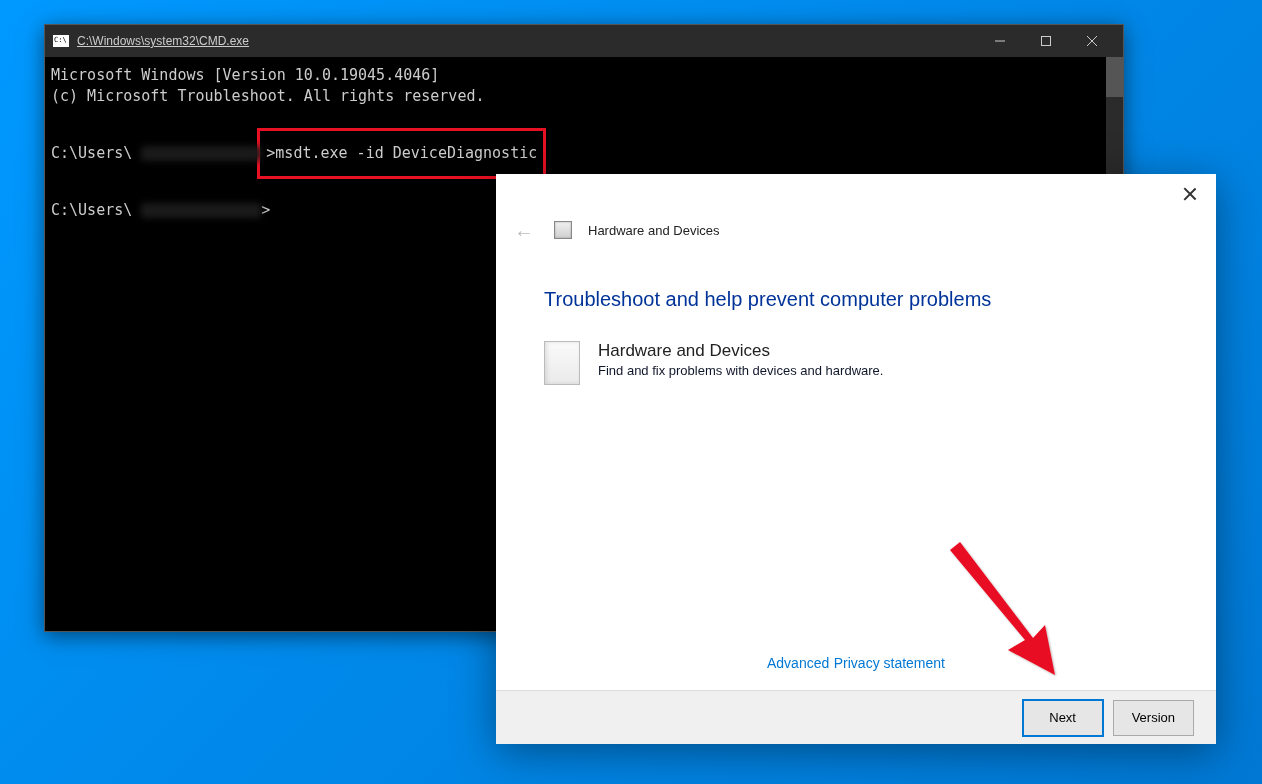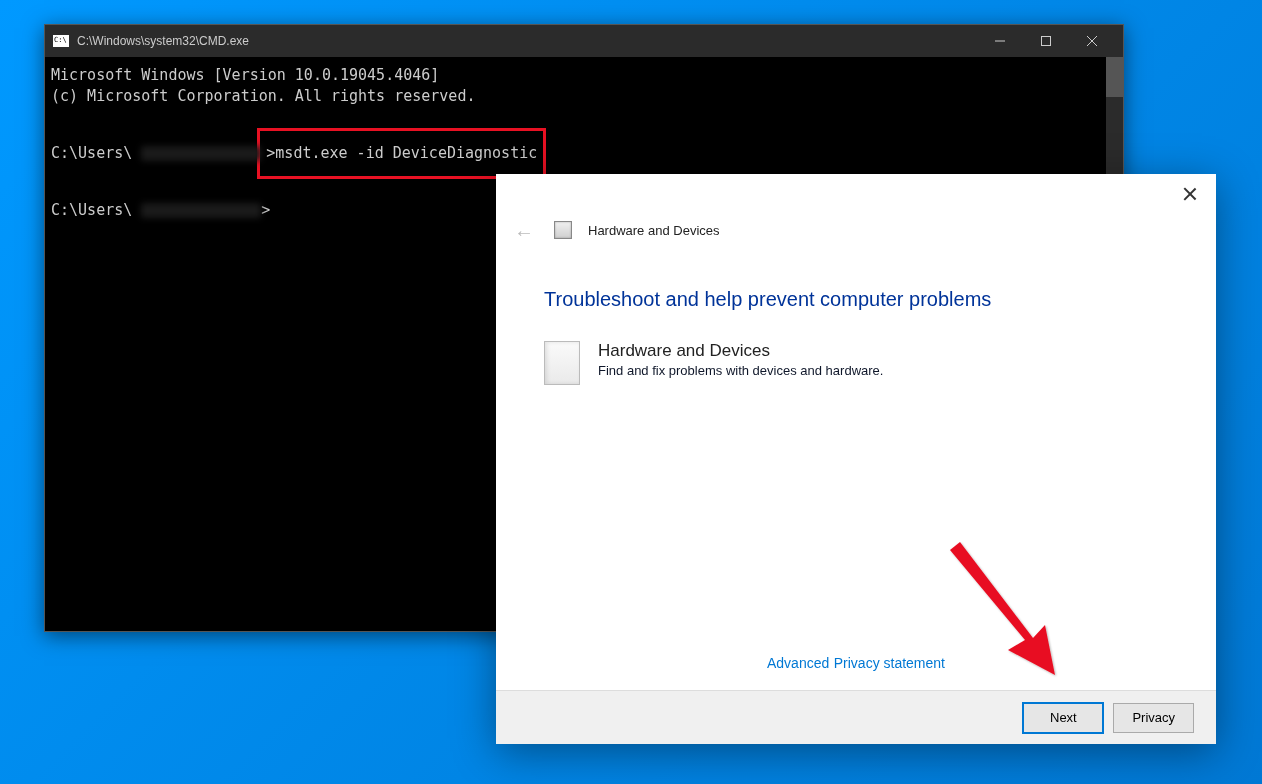--- a/index.html
+++ b/index.html
@@ -41,21 +41,21 @@
 }
 .cmd-icon::before {
   content: "C:\\";
   color: #000;
   font-size: 7px;
   position: absolute;
   top: 1px;
   left: 1px;
   font-family: monospace;
 }
-.cmd-title { flex: 1; }
+.cmd-title { flex: 1; text-decoration: underline; }
 .cmd-controls { display: flex; gap: 0; }
 .cmd-btn {
   width: 46px;
   height: 32px;
   display: flex;
   align-items: center;
   justify-content: center;
   color: #ccc;
   font-size: 11px;
   cursor: pointer;
@@ -207,21 +207,21 @@
   border-top: 1px solid #ddd;
   height: 54px;
   display: flex;
   justify-content: flex-end;
   align-items: center;
   padding: 0 22px;
   gap: 10px;
 }
 .footer-btn {
   min-width: 80px;
-  height: 30px;
+  height: 36px;
   border: 1px solid #aaa;
   background: #e6e6e6;
   font-size: 13px;
   cursor: pointer;
   padding: 0 18px;
 }
 .footer-btn.default { border: 1px solid #0078d4; box-shadow: 0 0 0 1px #0078d4; }
 
 
 .arrow-annotation {
@@ -253,21 +253,21 @@
       <div class="cmd-btn close">
         <svg width="10" height="10" viewBox="0 0 10 10">
             <line x1="0" y1="0" x2="10" y2="10" stroke="#ccc" stroke-width="1"></line>
             <line x1="10" y1="0" x2="0" y2="10" stroke="#ccc" stroke-width="1"></line>
           </svg>
       </div>
     </div>
   </div>
   <div class="cmd-body">
     <div class="cmd-line">Microsoft Windows [Version 10.0.19045.4046]</div>
-    <div class="cmd-line">(c) Microsoft Corporation. All rights reserved.</div>
+    <div class="cmd-line">(c) Microsoft Troubleshoot. All rights reserved.</div>
     <div class="cmd-line">&nbsp;</div>
     <div class="cmd-line"><span>C:\Users\</span> <span class="blur-span"></span><span class="highlight-box"><span>&gt;</span><span>msdt.exe -id DeviceDiagnostic</span></span></div>
     <div class="cmd-line">&nbsp;</div>
     <div class="cmd-line"><span>C:\Users\</span> <span class="blur-span"></span><span>&gt;</span></div>
   </div>
   <div class="cmd-scrollbar">
     <div class="cmd-scrollbar-thumb"></div>
   </div>
 </div>
 
@@ -289,21 +289,21 @@
         <div class="item-desc">Find and fix problems with devices and hardware.</div>
       </div>
     </div>
   </div>
   <div class="dialog-bottom">
     <span class="link">Advanced</span>
     <span class="link">Privacy statement</span>
   </div>
   <div class="dialog-footer">
     <button class="footer-btn default">Next</button>
-    <button class="footer-btn">Privacy</button>
+    <button class="footer-btn">Version</button>
   </div>
 </div>
 
 <svg class="arrow-annotation" width="160" height="160" viewBox="0 0 160 160">
   <defs>
     <filter id="shadow">
         <feDropShadow dx="1" dy="1" stdDeviation="1" flood-opacity="0.3"></feDropShadow>
       </filter>
   </defs>
   <path d="M 20 20 L 95 110 L 78 120 L 125 145 L 115 95 L 103 108 L 30 12 Z" fill="#e81123" filter="url(#shadow)"></path>

